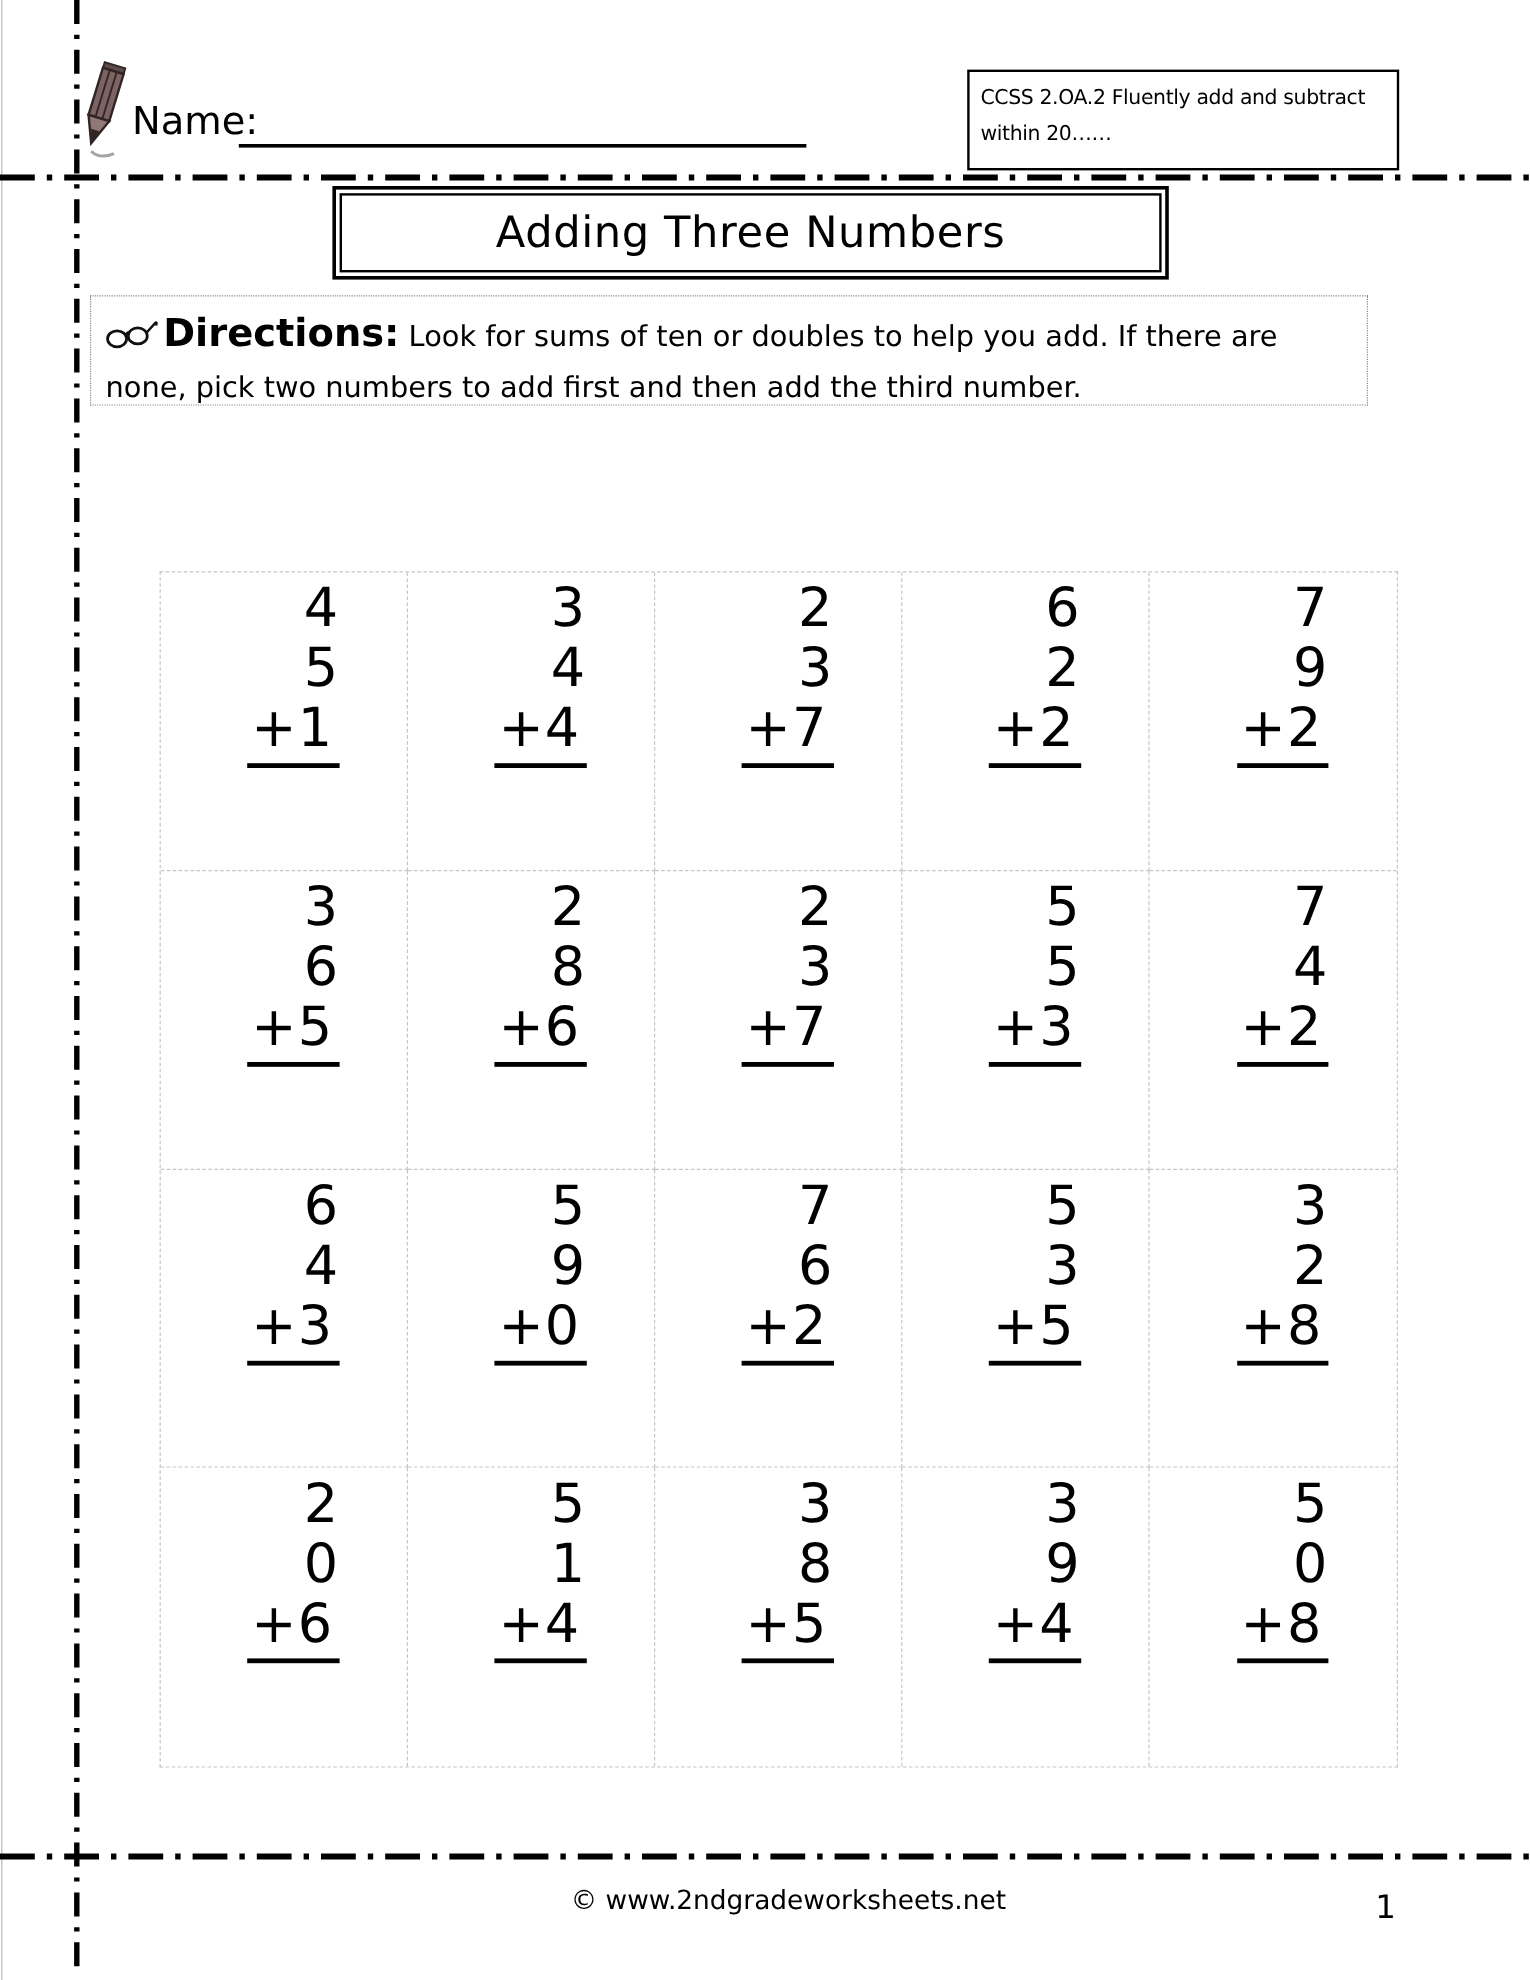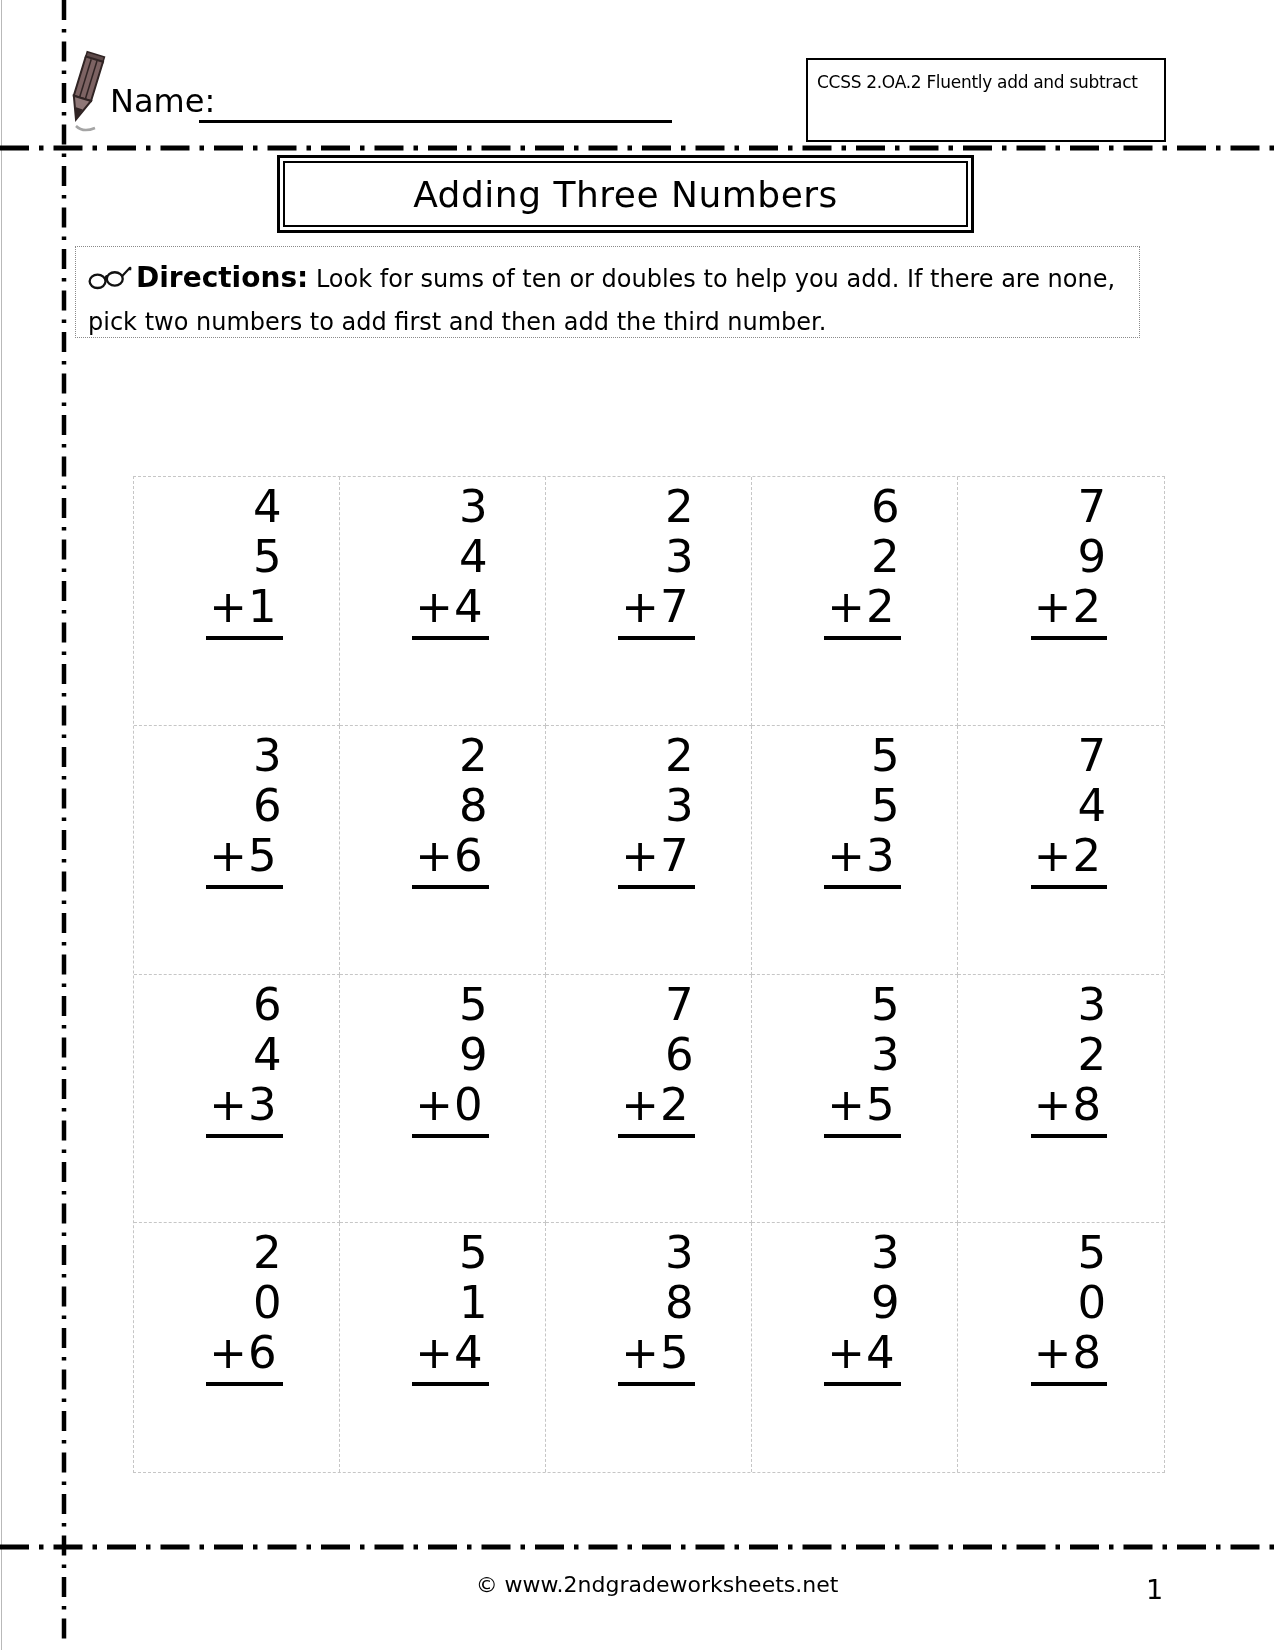--- a/index.html
+++ b/index.html
@@ -29,21 +29,21 @@
     width:100%; height:100%; box-sizing:border-box; border:2px solid #000;
     display:flex; align-items:center; justify-content:center;
   }
   .title-text { font-size:36px; letter-spacing:0.5px; }
 
   .directions-box {
     position:absolute; left:75px; top:246px; width:1065px; height:92px; box-sizing:border-box;
     border:1px dotted #8a8a8a; padding:9px 12px 0 12px; font-size:24px; line-height:43px;
   }
   .dir-icon { display:inline-block; width:44px; height:25px; vertical-align:-3px; margin-right:4px; }
-  .dir-label { font-weight:bold; font-size:28px; }
+  .dir-label { font-weight:bold; font-size:32px; }
 
   
   .grid {
     position:absolute; left:133px; top:476px; width:1032px; height:997px; box-sizing:border-box;
     border:1px dashed #c6c6c6;
     display:grid; grid-template-columns:repeat(5,1fr); grid-template-rows:repeat(4,1fr);
   }
   .cell {
     border-right:1px dashed #c6c6c6; border-bottom:1px dashed #c6c6c6;
     display:flex; justify-content:center; align-items:flex-start; padding-top:5px; box-sizing:border-box;
@@ -85,20 +85,21 @@
       <polygon points="17.5,59.5 24.5,59.5 21,71" fill="#302424"></polygon>
     </g>
     <path d="M12 76 Q19 83 31 78" fill="none" stroke="#a5a5a5" stroke-width="2.5"></path>
   </svg>
 
   <div class="name-label">Name:</div>
   <div class="name-line"></div>
 
   <div class="ccss-box">
     <div>CCSS  2.OA.2  Fluently add and subtract</div>
+    <div>within 20……</div>
   </div>
 
   <div class="title-box">
     <div class="title-inner">
       <span class="title-text">Adding Three Numbers</span>
     </div>
   </div>
 
   <div class="directions-box">
     <svg class="dir-icon" viewBox="0 0 46 26">

